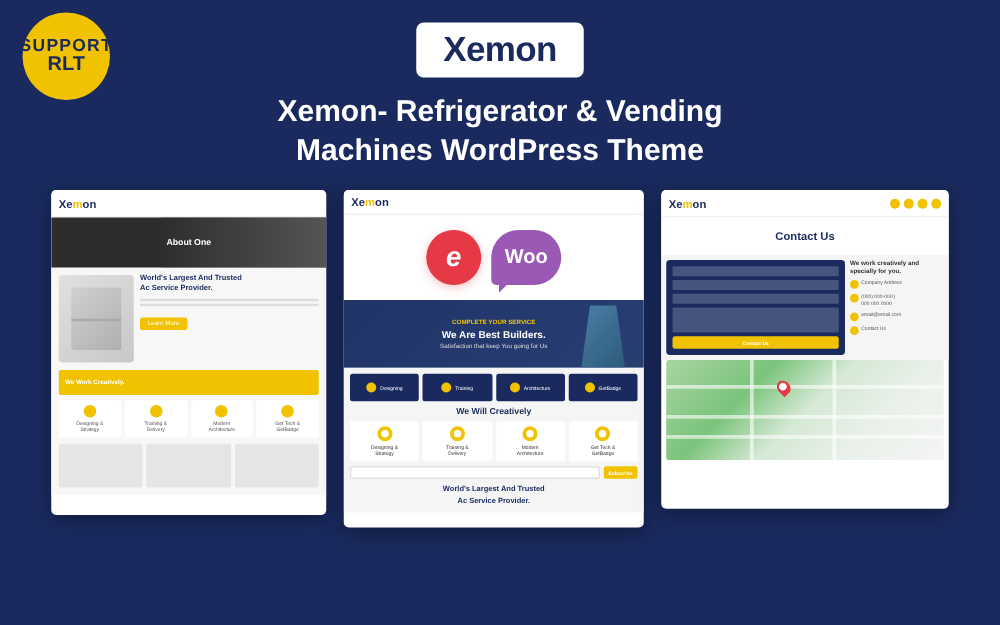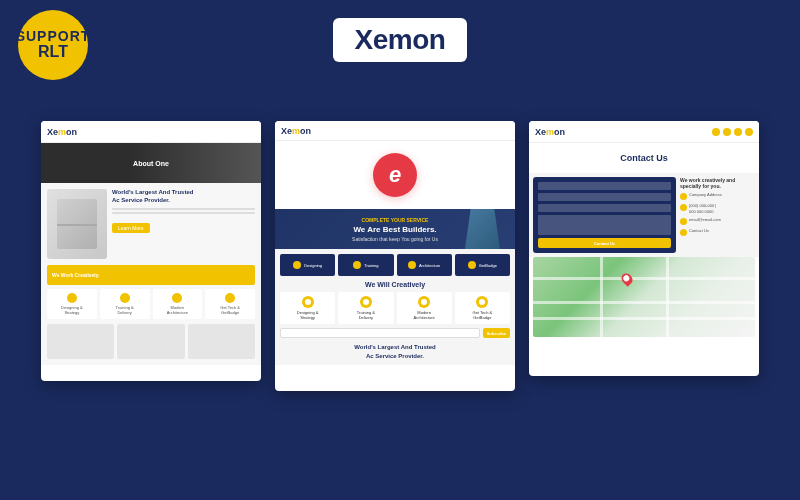--- a/index.html
+++ b/index.html
@@ -334,21 +334,21 @@
       border-radius: 0 0 8px 0;
       clip-path: polygon(0 0, 100% 0, 0 100%);
     }
     .woo-text {
       color: #fff;
       font-size: 16px;
       font-weight: 900;
     }
     .center-hero {
       background: linear-gradient(rgba(26,42,94,0.7), rgba(26,42,94,0.7)), linear-gradient(135deg, #2d4a7a 0%, #4a6fa5 100%);
-      height: 40px;
+      height: 54px;
       display: flex;
       align-items: center;
       justify-content: center;
       position: relative;
       overflow: hidden;
     }
     .center-hero-content {
       text-align: center;
       z-index: 2;
       position: relative;
@@ -627,21 +627,22 @@
     <span class="rlt-text">RLT</span>
   </div>
 
   <div class="logo-box">
     <span class="logo-text">
       <span style="color:#1a2a5e; font-weight:900; font-size:28px;">Xemon</span>
     </span>
   </div>
 
   <div class="main-title">
-    <br>
+    <span>Xemon- Refrigerator &amp; Vending</span><br>
+    <span>Machines WordPress Theme</span>
   </div>
 
   <div class="previews-row">
 
     <div class="preview-card preview-left">
       <div class="left-nav">
         <span class="left-nav-logo">
           Xe<span class="left-nav-dot">m</span>on
         </span>
       </div>
@@ -691,20 +692,25 @@
     <div class="preview-card preview-center">
       <div class="center-top">
         <span class="center-logo">Xe<span class="center-logo-dot">m</span>on</span>
       </div>
 
       <div class="plugin-icons-area">
         <div class="plugin-icons-row">
           <div class="elementor-icon">
             <span class="elementor-letter">e</span>
           </div>
+          <div class="woo-icon-wrap">
+            <div class="woo-bubble">
+              <span class="woo-text">Woo</span>
+            </div>
+          </div>
         </div>
       </div>
       <div class="center-hero">
         <div class="center-hero-content">
           <div class="center-hero-small">Complete Your Service</div>
           <div class="center-hero-title">We Are Best Builders.</div>
           <div class="center-hero-sub">Satisfaction that keep You going for Us</div>
         </div>
         <div class="center-hero-person"></div>
       </div>

